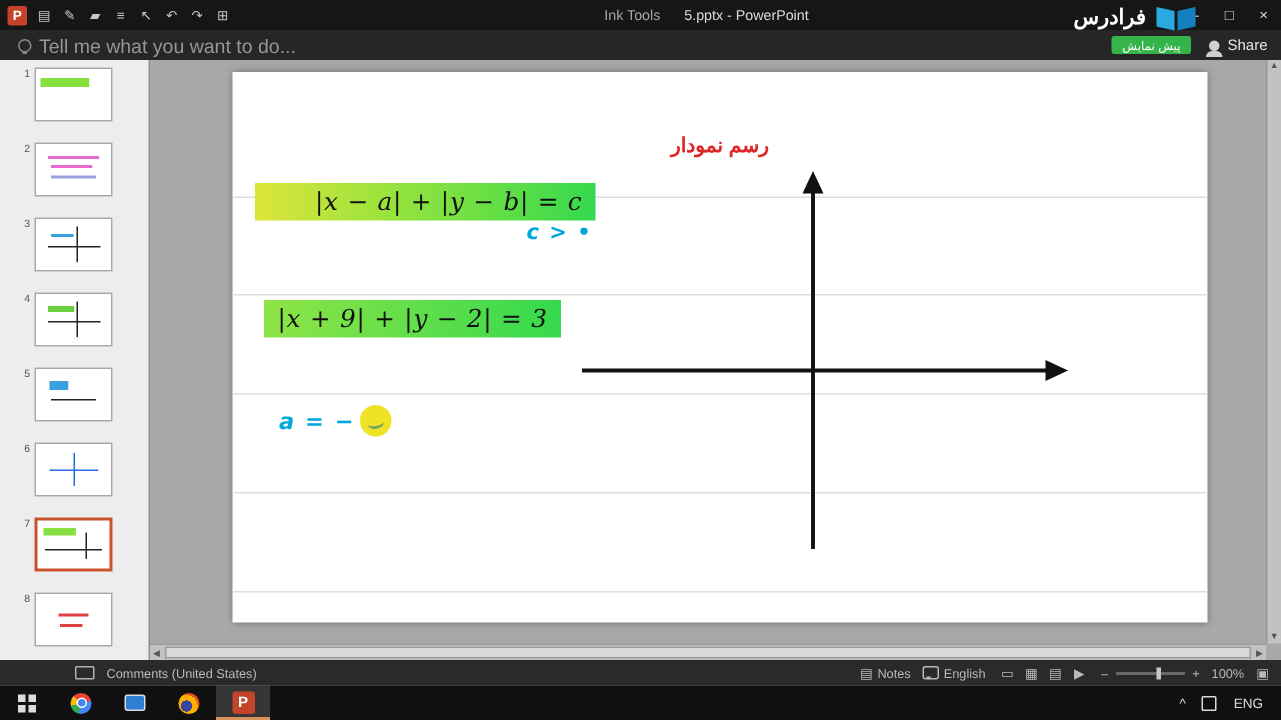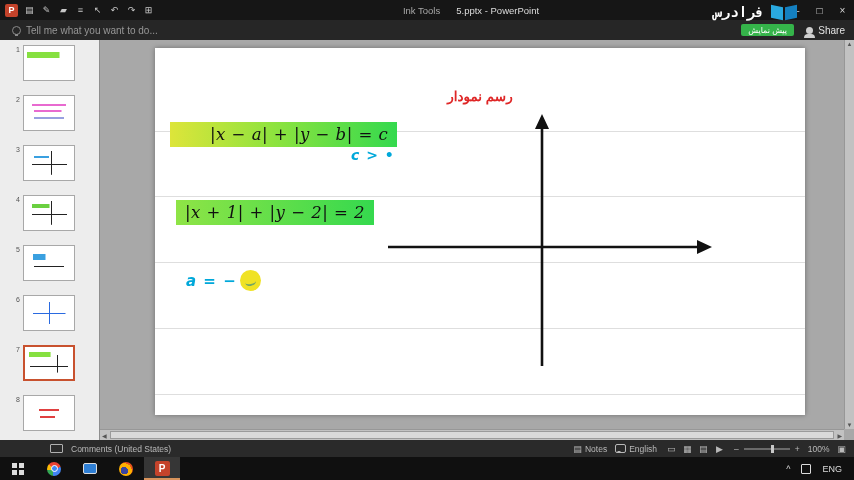--- a/index.html
+++ b/index.html
@@ -16,32 +16,32 @@
   .ctx-label{color:#a8a8a8;}
   .win-title{color:#dcdcdc;}
   .winctl{display:flex;}
   .winctl .wbtn{width:23px;height:20px;display:flex;align-items:center;justify-content:center;
                 font-size:10px;color:#d8d8d8;}
 
   
   .ribbon{height:20px;background:#262626;display:flex;align-items:center;position:relative;color:#d6d6d6;}
   .rtab{font-size:10px;padding:0 7.5px;line-height:20px;}
   .rtab.ctx{color:#e8e0b8;}
-  .tellme{display:flex;align-items:center;gap:5px;color:#969696;font-size:10px;margin-left:12px;}
+  .tellme{display:flex;align-items:center;gap:5px;color:#969696;font-size:13px;margin-left:12px;}
   .bulb{width:7px;height:7px;border:1px solid #8a8a8a;border-radius:50%;position:relative;}
   .bulb::after{content:"";position:absolute;left:2px;top:7px;width:3px;height:2px;background:#8a8a8a;}
   .share{position:absolute;right:9px;top:0;height:20px;display:flex;align-items:center;gap:5px;
          font-size:10px;color:#e2e2e2;}
   .person{width:7px;height:7px;border-radius:50%;background:#cfcfcf;position:relative;}
   .person::after{content:"";position:absolute;left:-2px;top:7px;width:11px;height:4px;
                  border-radius:5px 5px 0 0;background:#cfcfcf;}
 
   
   .brand{position:absolute;top:3px;right:56px;z-index:50;display:flex;flex-direction:column;align-items:flex-end;}
-  .brand-top{display:flex;align-items:flex-end;gap:6px;font-family:Liberation Mono, monospace;}
+  .brand-top{display:flex;align-items:flex-start;gap:6px;}
   .brand-name{color:#fff;font-size:14px;font-weight:700;}
   .book{position:relative;width:28px;height:18px;}
   .book::before{content:"";position:absolute;left:1px;top:3px;width:12px;height:13px;background:#2aa9e0;transform:skewY(12deg);}
   .book::after{content:"";position:absolute;right:1px;top:3px;width:12px;height:13px;background:#1480c0;transform:skewY(-12deg);}
   .brand-badge{margin-top:3px;margin-right:4px;background:#35b44a;color:#fff;font-size:8px;
                padding:1.5px 7px;border-radius:2px;}
 
   
   .bodyrow{display:flex;height:400px;}
   .panel{width:100px;background:#ededed;border-right:1px solid #8f8f8f;overflow:hidden;
@@ -221,21 +221,21 @@
       <div class="slide">
         <div class="rule" style="top:83px"></div>
         <div class="rule" style="top:148px"></div>
         <div class="rule" style="top:214px"></div>
         <div class="rule" style="top:280px"></div>
         <div class="rule" style="top:346px"></div>
 
         <div class="slide-title" dir="rtl">رسم نمودار</div>
         <div class="formula f1">|x − a| + |y − b| = c</div>
         <div class="ink ink1">c &gt; •</div>
-        <div class="formula f2">|x + 1| + |y − 2| = 2</div>
+        <div class="formula f2">|x + 9| + |y − 2| = 3</div>
         <div class="ink ink2">
           <span>a = −</span>
           <span class="blob"></span>
         </div>
 
         <svg class="axes" width="650" height="367">
           <line x1="387" y1="78" x2="387" y2="318" stroke="#111" stroke-width="2.6"></line>
           <polygon points="387,66 380,81 394,81" fill="#111"></polygon>
           <line x1="233" y1="199" x2="544" y2="199" stroke="#111" stroke-width="2.6"></line>
           <polygon points="557,199 542,192 542,206" fill="#111"></polygon>

